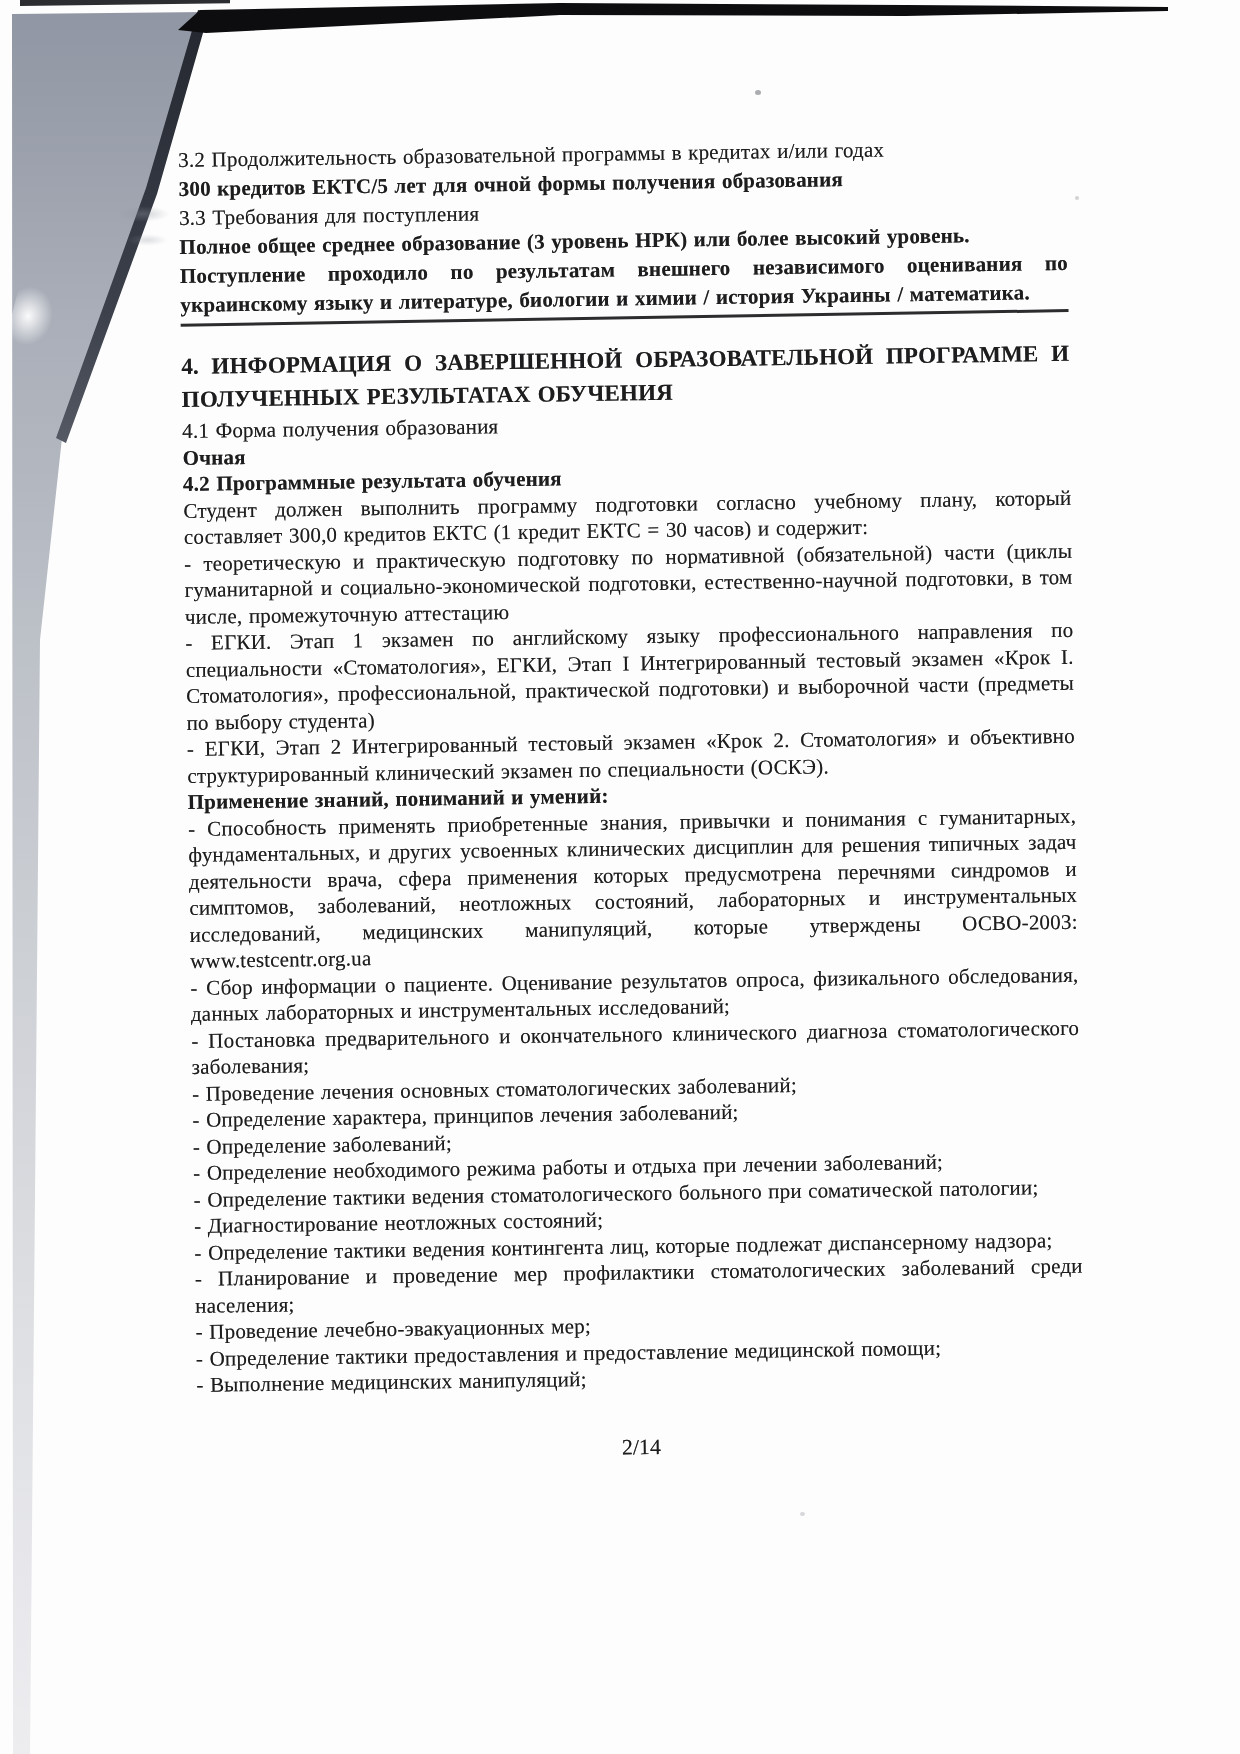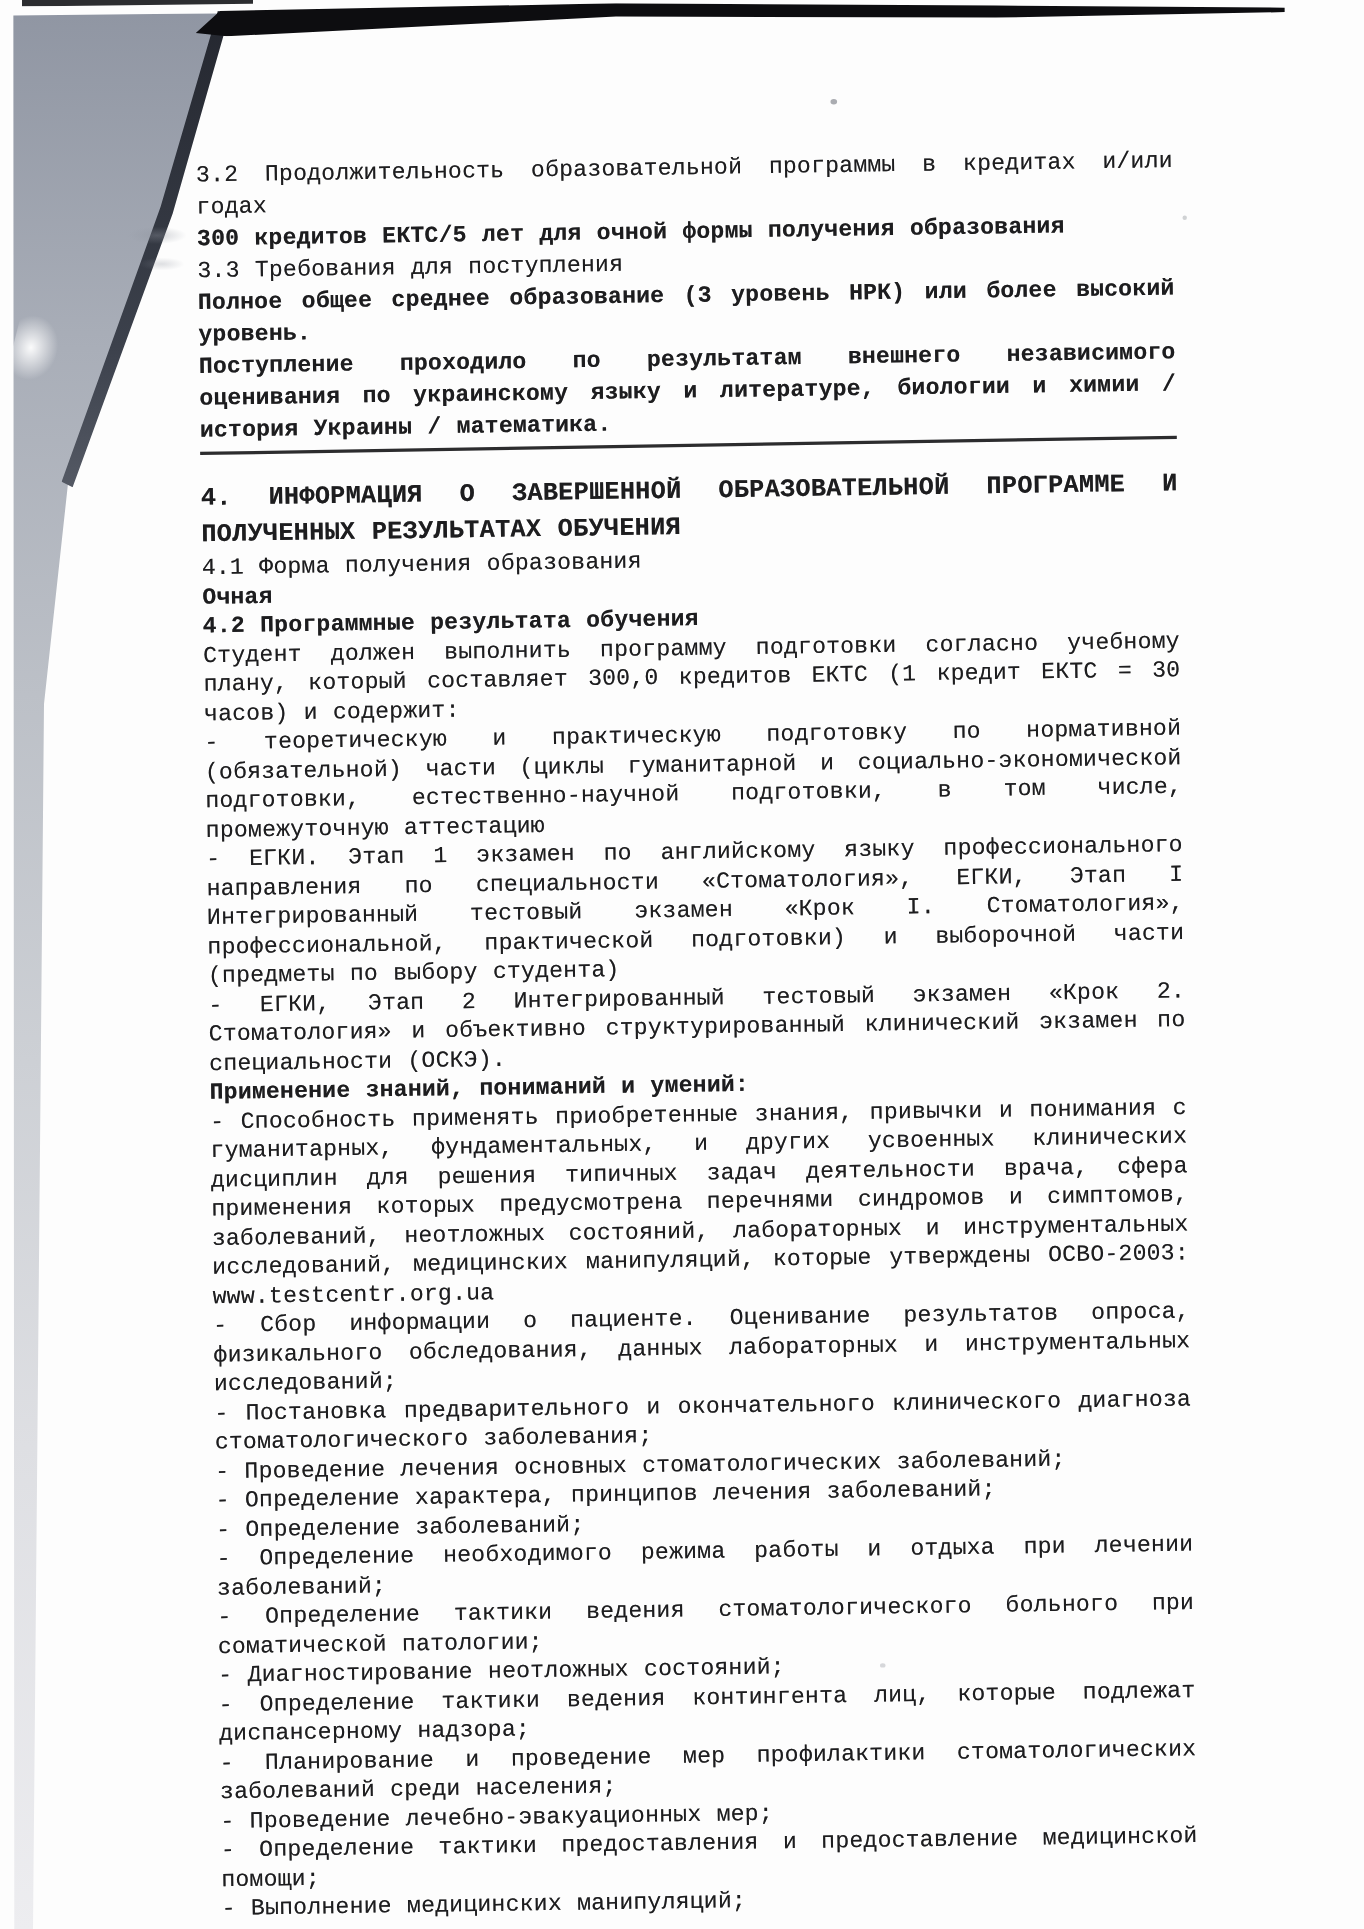--- a/index.html
+++ b/index.html
@@ -1,19 +1,19 @@
 <!DOCTYPE html>
 <html lang="ru" style="--ink: #1d1d1f; --paper: #fdfdfd; --shadow_top: #8f95a2; --shadow_bottom: #ededf0; --band: #0d0d10; --rule: #2c2c2e;"><head>
 <meta charset="utf-8">
 <style>
   html,body{margin:0;padding:0;background:#ffffff;}
   .page{
     position:relative;width:1240px;height:1754px;overflow:hidden;
     background:var(--paper,#fdfdfd);
-    font-family:Liberation Mono, monospace;
+    font-family:Liberation Serif, serif;
     color:var(--ink,#1d1d1f);
   }
 
   
   .scan-wedge{
     position:absolute;left:0;top:0;width:220px;height:1754px;
     clip-path:polygon(12px 14px,206px 12px,150px 188px,62px 438px,40px 640px,30px 1754px,13px 1754px);
     background:linear-gradient(180deg,var(--shadow_top,#8f95a2) 0%,#a9aeb8 18%,#bcc0c7 36%,#cdd0d5 55%,#dedfe3 75%,var(--shadow_bottom,#ededf0) 100%);
   }
   .scan-edge{

